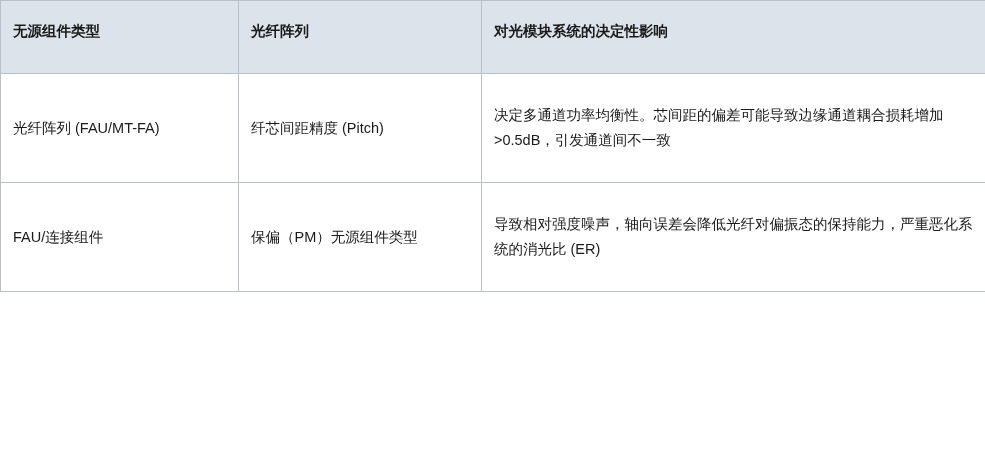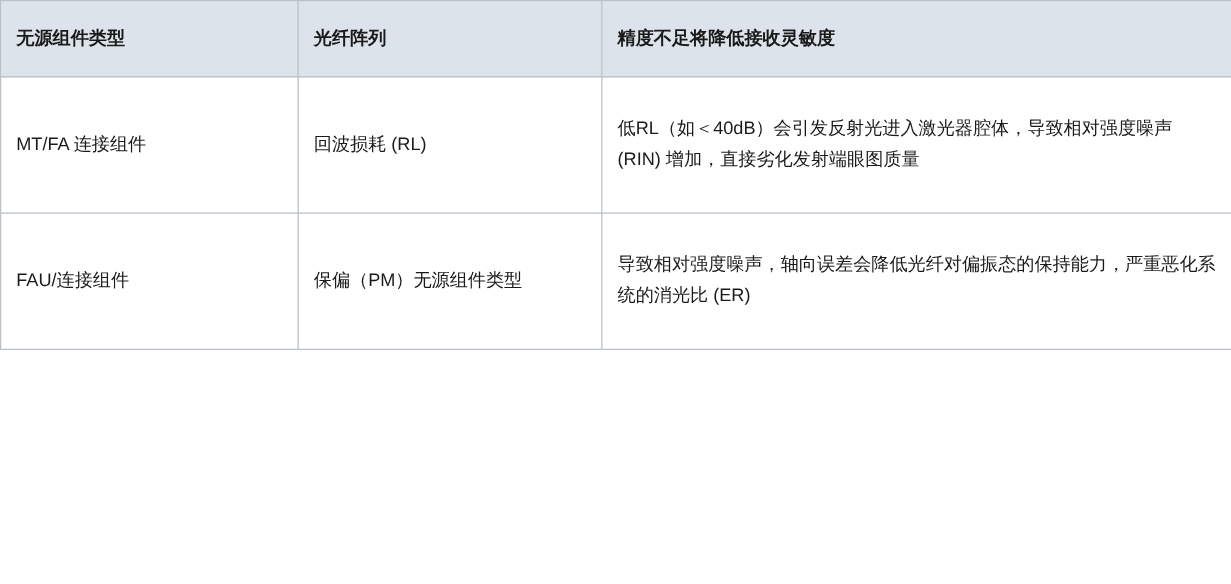--- a/index.html
+++ b/index.html
@@ -32,21 +32,21 @@
     padding: 10px 12px;
     font-size: 14.5px;
     line-height: 1.7;
     word-break: break-word;
   }
   table.spec-table thead th {
     background: #dce3ea;
     font-weight: bold;
     height: 44px;
     padding-top: 8px;
-    padding-bottom: 8px;
+    padding-bottom: 20px;
     font-size: 14.5px;
   }
   table.spec-table tbody td {
     background: #ffffff;
     height: 88px;
     font-weight: normal;
   }
   col.c1 { width: 238px; }
   col.c2 { width: 243px; }
   col.c3 { width: 504px; }
@@ -66,34 +66,34 @@
     </colgroup>
     <thead>
       <tr>
         <th>
           <span class="cell-text">无源组件类型</span>
         </th>
         <th>
           <span class="cell-text">光纤阵列</span>
         </th>
         <th>
-          <span class="cell-text">精度不足将降低接收灵敏度</span>
+          <span class="cell-text">对光模块系统的决定性影响</span>
         </th>
       </tr>
     </thead>
     <tbody>
       <tr>
         <td>
-          <span class="cell-text">MT/FA 连接组件</span>
+          <span class="cell-text">光纤阵列 (FAU/MT-FA)</span>
         </td>
         <td>
-          <span class="cell-text">回波损耗 (RL)</span>
+          <span class="cell-text">纤芯间距精度 (Pitch)</span>
         </td>
         <td>
-          <span class="cell-text">低RL（如＜40dB）会引发反射光进入激光器腔体，导致相对强度噪声 (RIN) 增加，直接劣化发射端眼图质量</span>
+          <span class="cell-text">决定多通道功率均衡性。芯间距的偏差可能导致边缘通道耦合损耗增加&gt;0.5dB，引发通道间不一致</span>
         </td>
       </tr>
       <tr>
         <td>
           <span class="cell-text">FAU/连接组件</span>
         </td>
         <td>
           <span class="cell-text">保偏（PM）无源组件类型</span>
         </td>
         <td>

